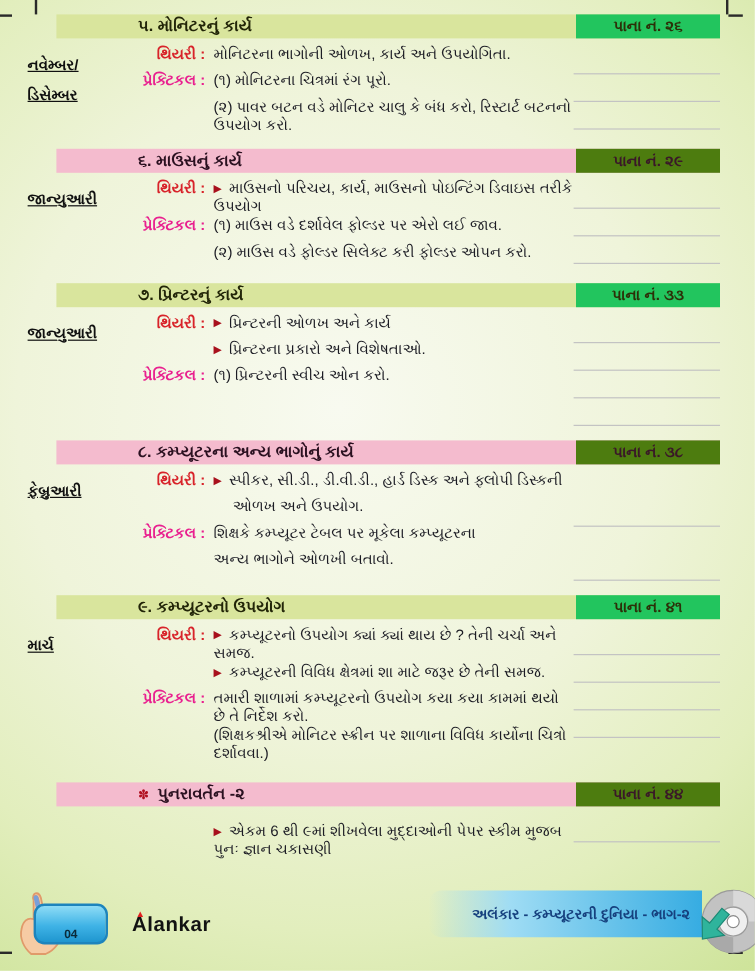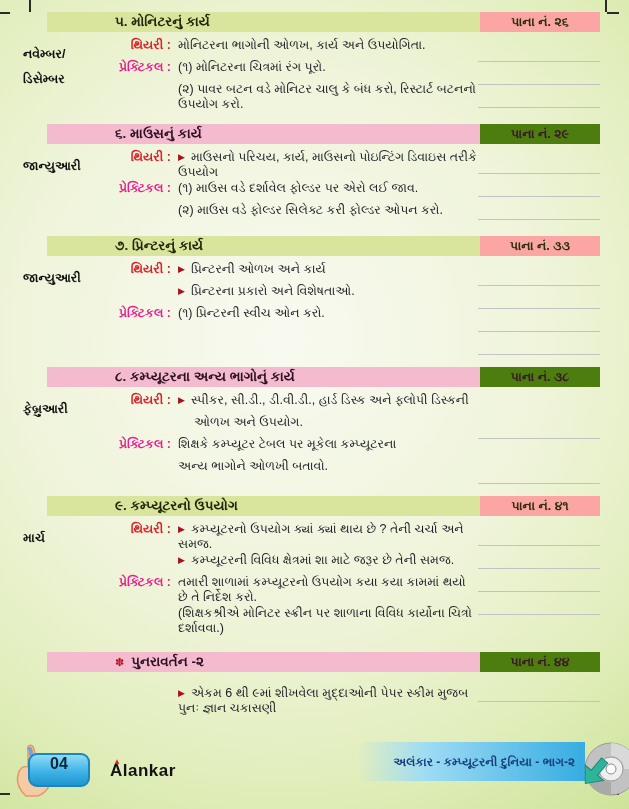--- a/index.html
+++ b/index.html
@@ -15,45 +15,45 @@
   .tbl-head .c3{width:135px;text-align:center;}
   
   .bar{display:flex;align-items:stretch;height:20px;margin-top:12px;gap:16px;}
   .bar.green{background:#d9e59d;}
   .bar.pink{background:#f4bbce;}
   .bar-title{display:flex;align-items:center;font-weight:bold;font-size:13.5px;color:#222508;padding-left:68px;}
   .bar.pink .bar-title{color:#2a1020;}
   .star{color:#b01020;margin-right:7px;font-size:11px;}
   .pagebox{margin-left:auto;width:120px;display:flex;align-items:center;justify-content:center;
     font-weight:bold;font-size:12.5px;color:#2c3008;}
-  .bar.green .pagebox{background:#fca5a5;}
+  .bar.green .pagebox{background:#22c55e;}
   .bar.pink .pagebox{background:#4d7c0f;color:#3a1828;}
   
   .body{display:flex;margin-top:5px;}
   .month{width:68px;margin-left:-24px;font-weight:bold;font-size:12.5px;color:#101010;
-    padding-top:5px;line-height:2.0;}
+    padding-top:5px;line-height:2.0;text-decoration:underline;}
   .rows{flex:1;}
   .row{display:flex;align-items:baseline;min-height:22px;font-size:12.5px;color:#1c1c24;}
   .row-label{width:80px;text-align:right;font-weight:bold;padding-right:7px;flex:none;}
   .row-label.theory{color:#d8232a;}
   .row-label.practical{color:#e91f8f;}
   .row-text{padding-top:1px;}
   .bullet{color:#a8101c;font-size:9px;margin-right:6px;position:relative;top:-1px;}
   .indent{padding-left:16px;}
   .signs{width:122px;flex:none;padding-top:2px;}
   .sign-line{height:22px;border-bottom:1px solid #c3c3c3;}
   .sign-line.wide{height:44px;}
   .rev-row{margin:8px 0 2px 0;}
   .bar.last{margin-top:16px;}
   
   .footer{position:absolute;left:0;right:0;bottom:8px;height:54px;}
   .pagebtn{position:absolute;left:28px;bottom:14px;width:58px;height:30px;border-radius:9px;
     background:linear-gradient(180deg,#8edcf6 0%,#3fb3e6 55%,#1f96cf 100%);
-    border:2px solid #1d84bd;display:flex;align-items:flex-start;justify-content:center;
-    font-weight:bold;font-size:16px;color:#0a2a3a;}
+    border:2px solid #1d84bd;display:flex;align-items:flex-end;justify-content:center;
+    font-weight:bold;font-size:10px;color:#0a2a3a;}
   .hand{position:absolute;left:6px;bottom:0px;}
   .logo{position:absolute;left:110px;bottom:20px;font-weight:bold;font-size:17px;color:#121212;
     letter-spacing:0.5px;}
   .logo-mark{position:absolute;left:3px;top:-4px;color:#e02020;font-size:8px;}
   .strip{position:absolute;right:44px;bottom:20px;width:228px;height:39px;
     background:linear-gradient(90deg,rgba(190,228,246,0) 0%,#9fdcf4 30%,#36ace2 100%);
     border-radius:11px 0 0 11px;display:flex;align-items:center;justify-content:flex-end;
     font-weight:bold;font-size:12px;color:#16407e;padding-right:10px;box-sizing:border-box;}
   .cd{position:absolute;right:-6px;bottom:-4px;}
 </style>

